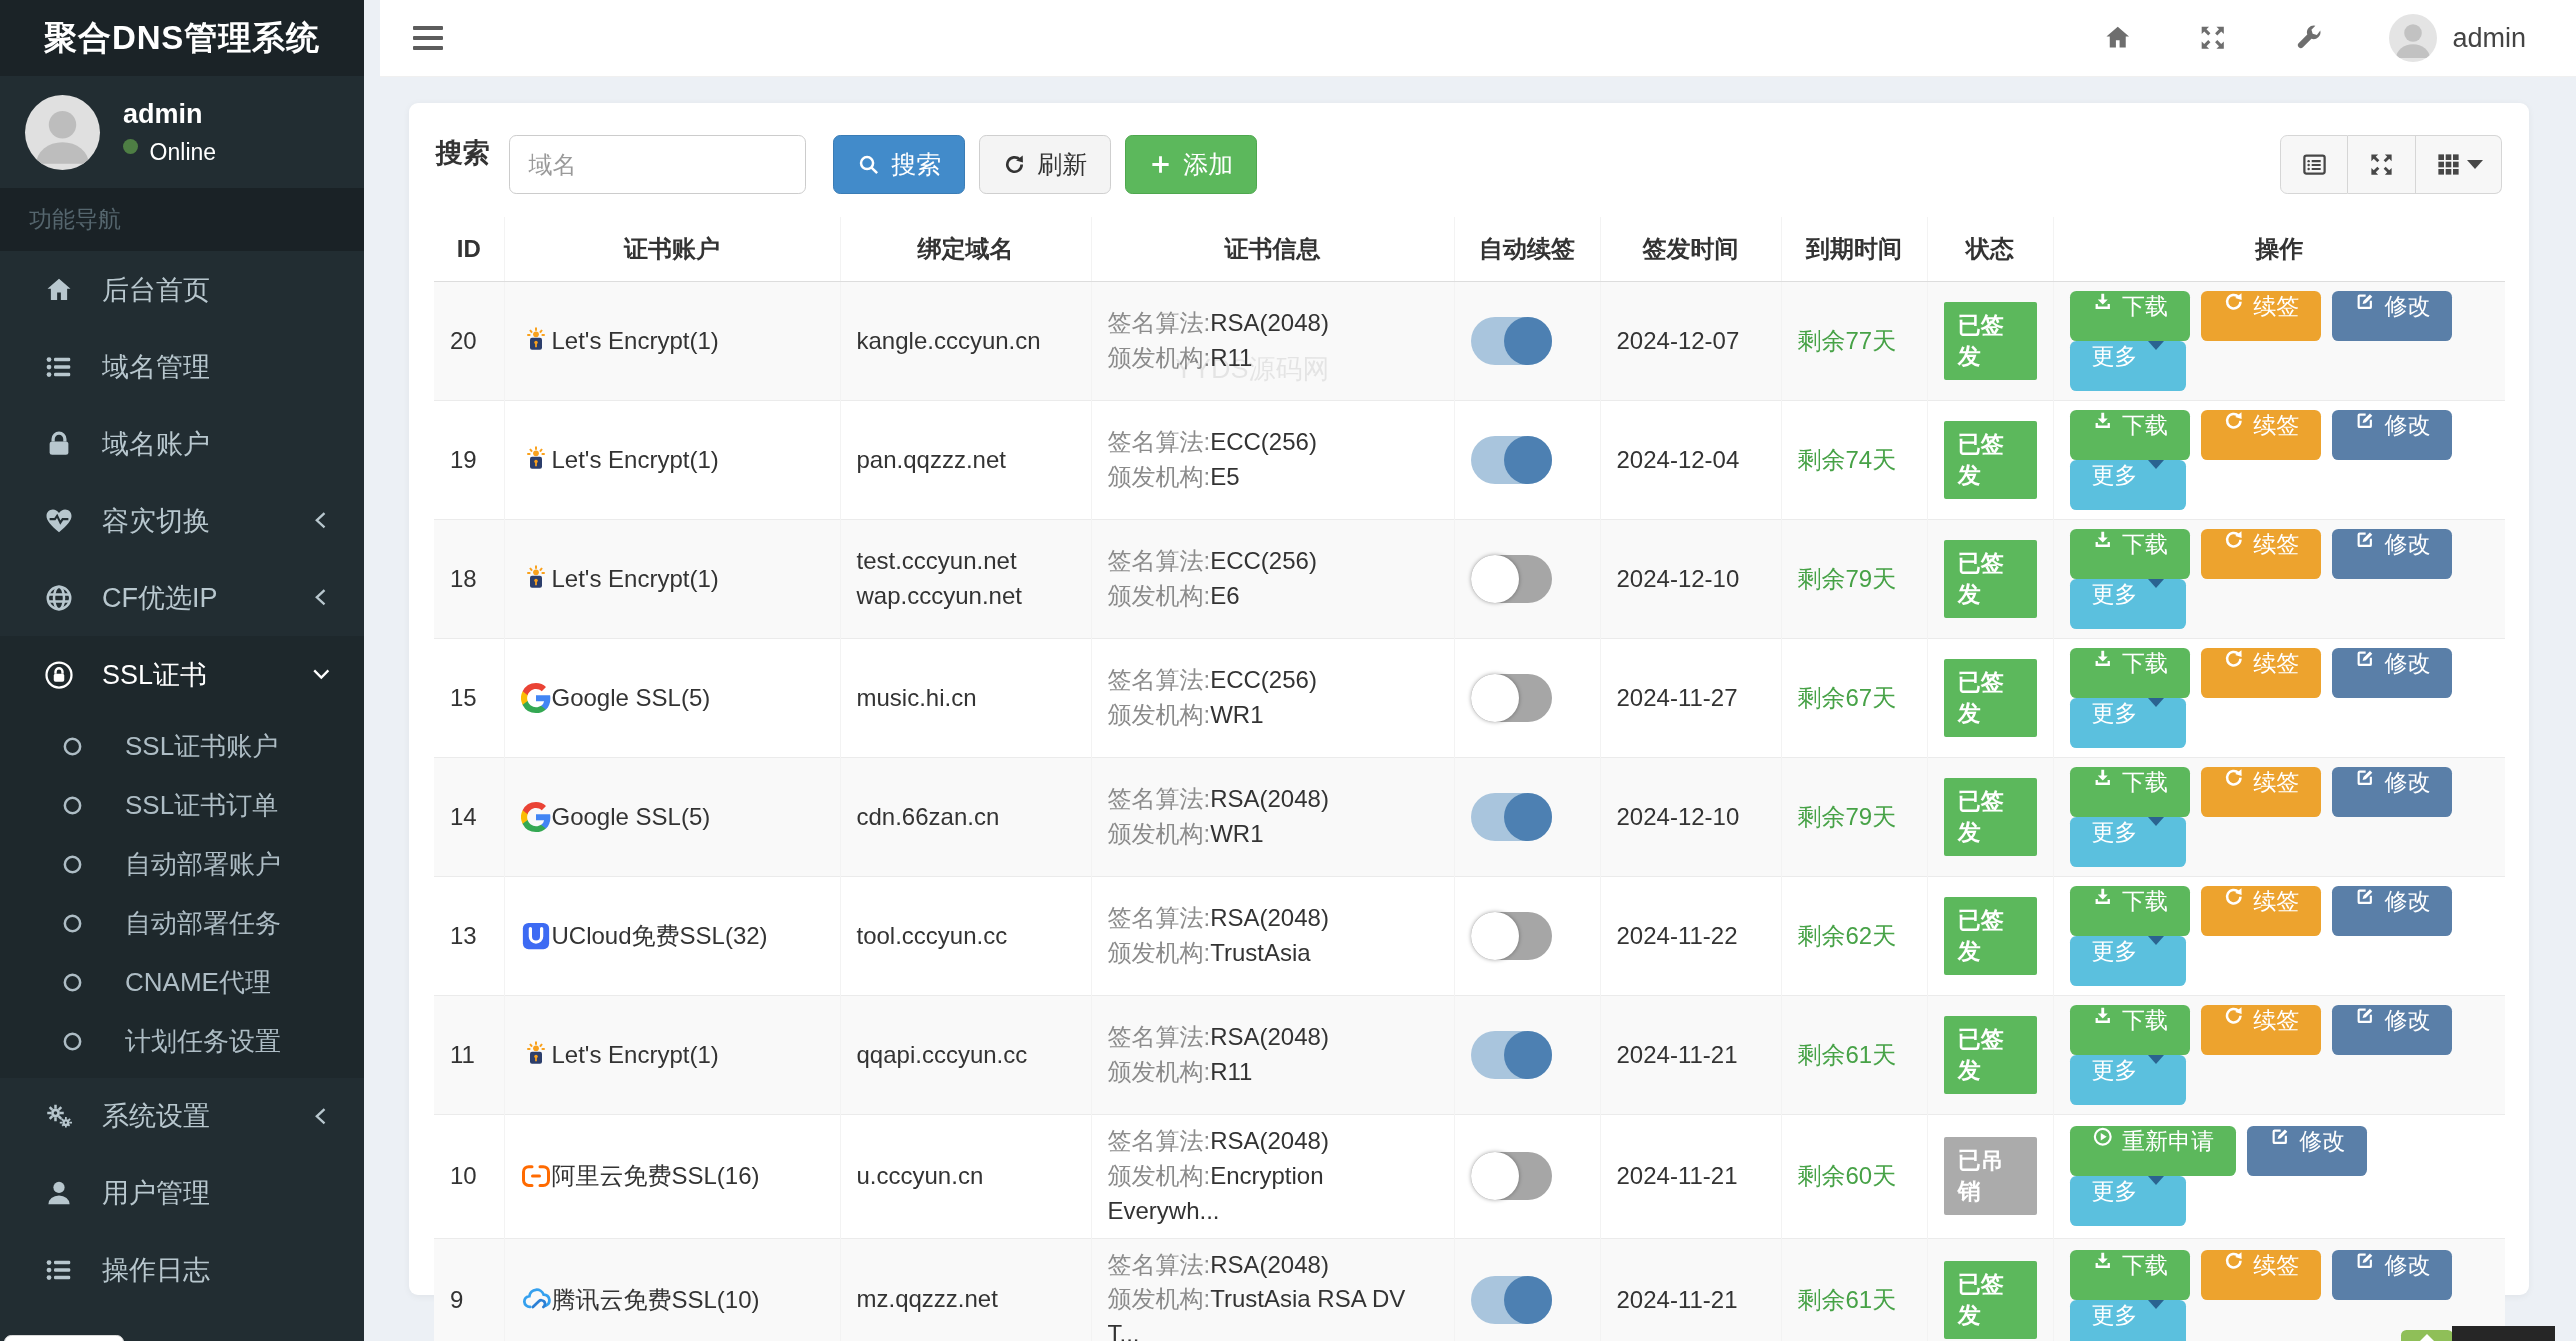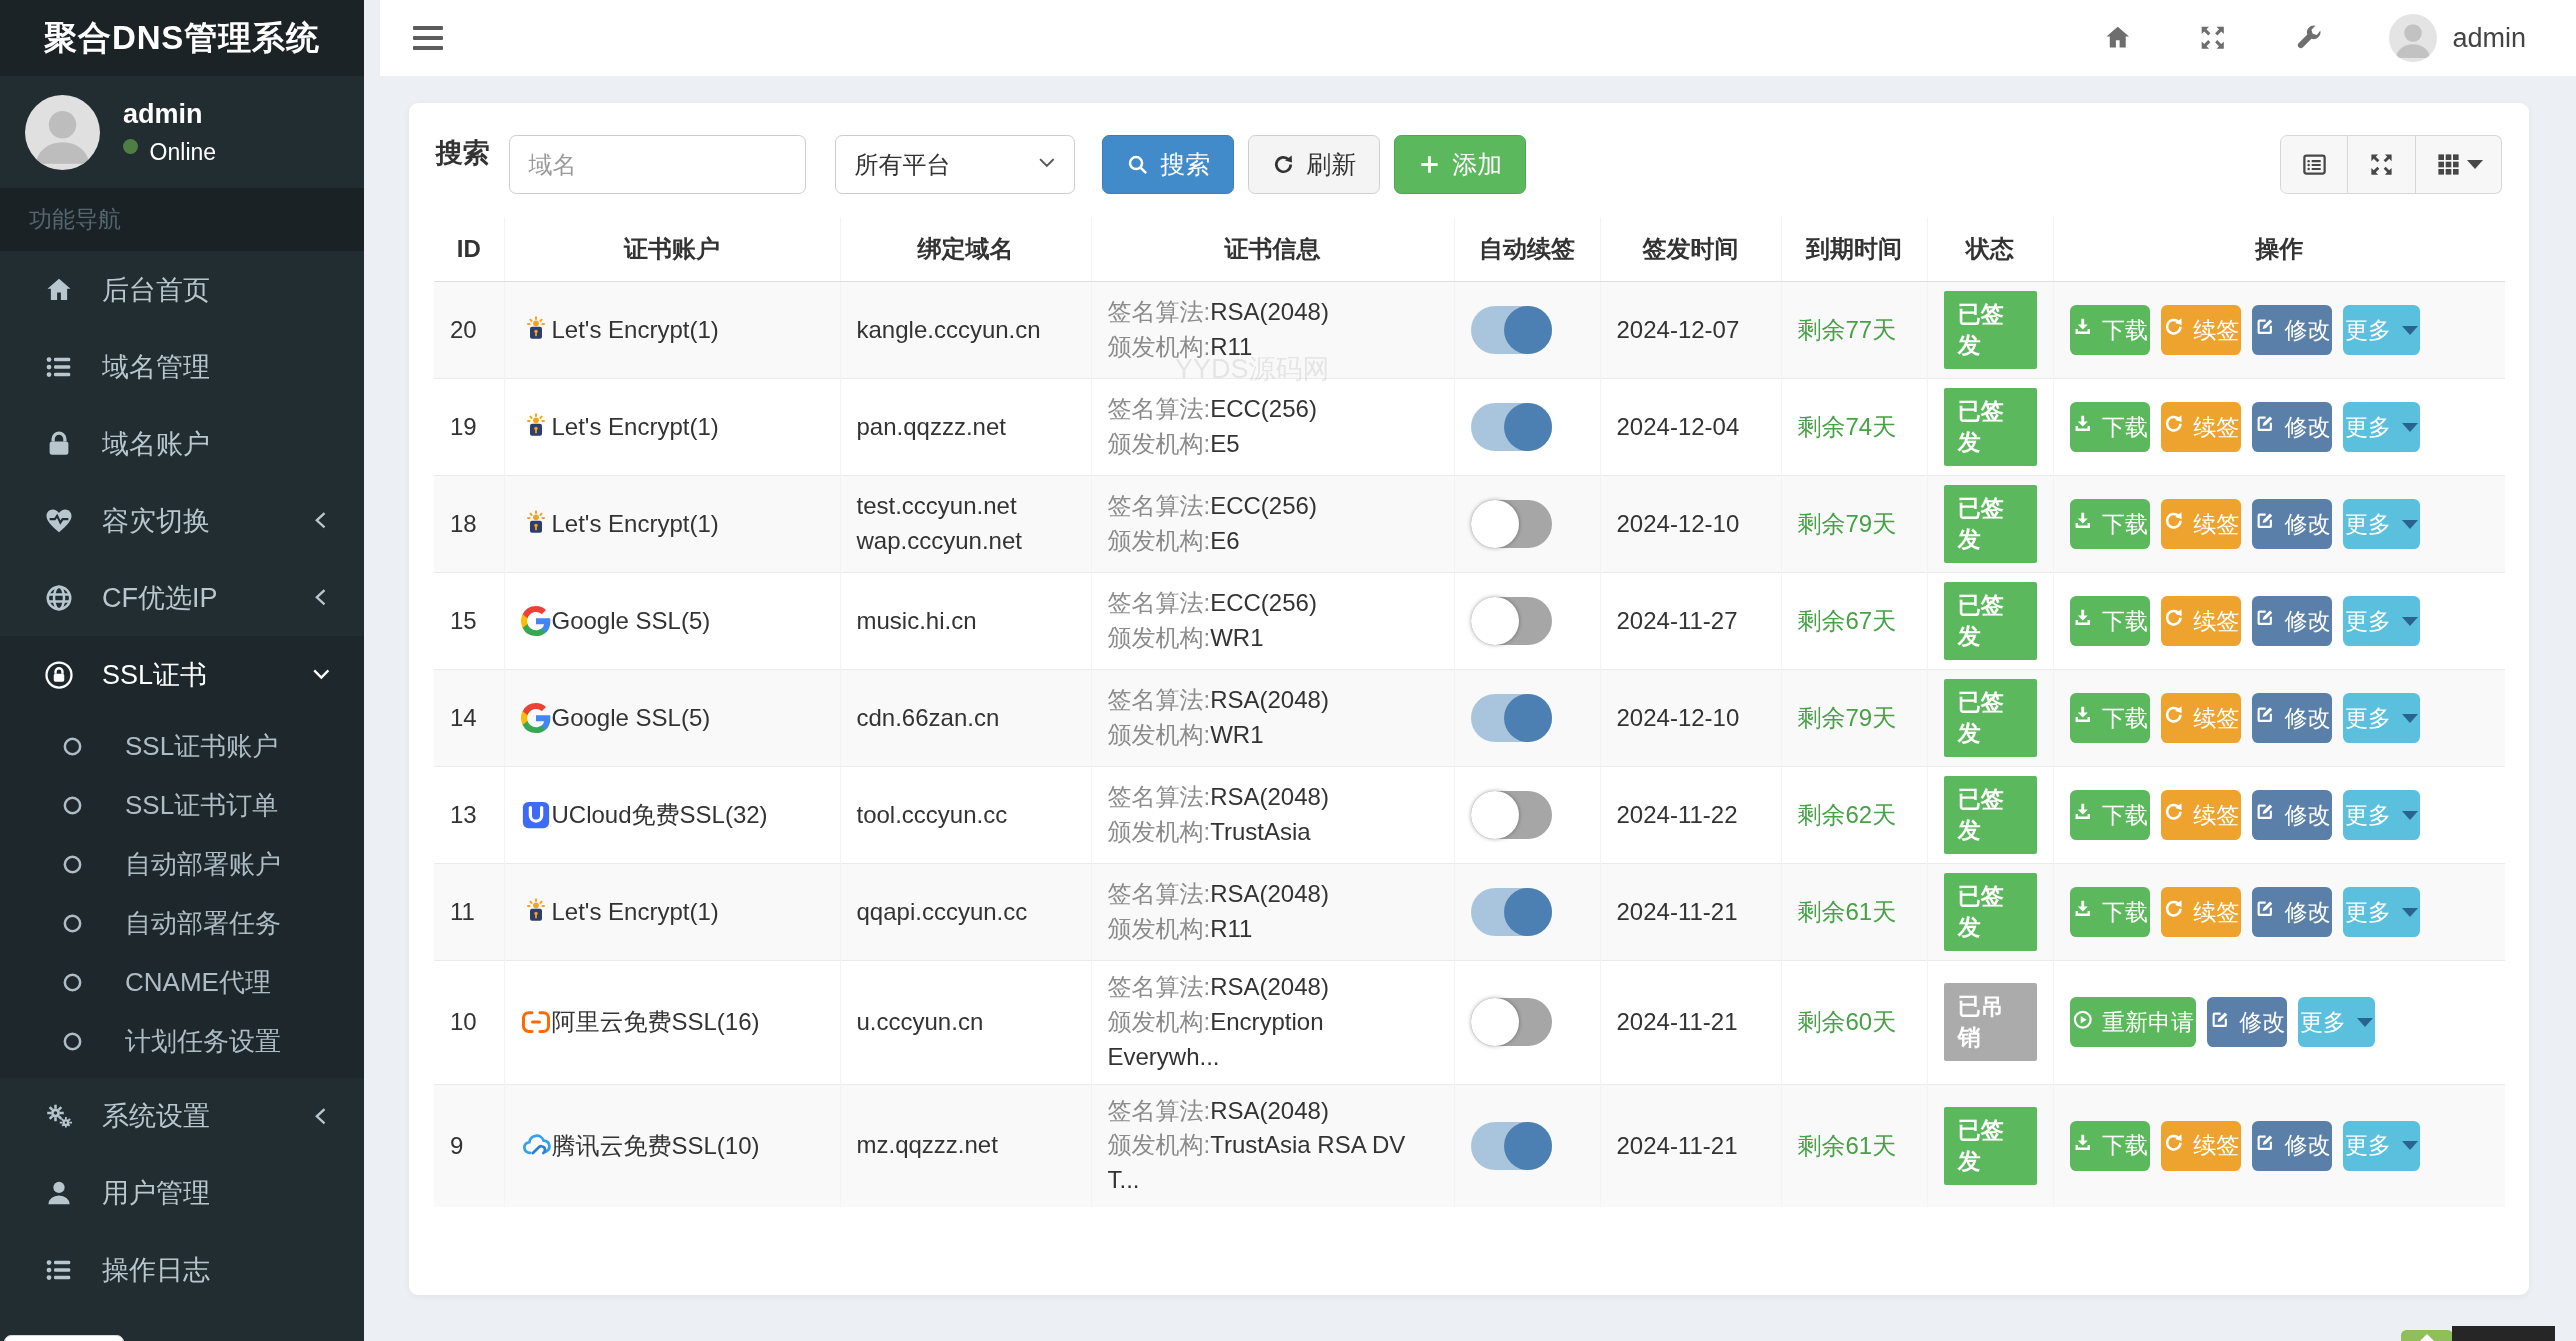--- a/index.html
+++ b/index.html
@@ -88,21 +88,21 @@
   .toggle{position:relative;display:inline-block;width:81px;height:48px;border-radius:24px;cursor:pointer;vertical-align:middle}
   .toggle.on{background:#a9c5dd}
   .toggle.on::after{content:"";position:absolute;right:0;top:0;width:48px;height:48px;border-radius:50%;background:#4d80b2}
   .toggle.off{background:#a6a6a6}
   .toggle.off::after{content:"";position:absolute;left:0;top:0;width:48px;height:48px;border-radius:50%;
                      background:#fff;box-shadow:0 0 4.5px rgba(0,0,0,.35)}
   .exp{color:#47a247}
   .badge{display:inline-block;padding:8px 14.3px;border-radius:2px;color:#fff;font-size:23px;font-weight:bold}
   .badge.issued{background:#5cb85c}
   .badge.revoked{background:#ababab}
-  .btn-sm{display:inline-flex;align-items:center;gap:9px;height:50px;padding:0 2px;border-radius:6.3px;
+  .btn-sm{display:inline-flex;gap:9px;height:50px;padding:0 22px;border-radius:6.3px;
           color:#fff;font-size:23px;margin-right:10.7px;border:none;cursor:pointer;vertical-align:middle}
   .btn-sm svg{width:21.5px;height:21.5px}
   .a-download,.a-reapply{background:#5cb85c}
   .a-renew{background:#eda32e}
   .a-edit{background:#5a7fa8}
   .a-more{background:#5bc0de}
   .a-more .caret-d{border-top-color:#2a6390;margin-left:1.8px}
   
   .watermark{position:absolute;left:1175px;top:351px;font-size:27px;color:#000;opacity:.08;z-index:6;pointer-events:none}
   .float-top{position:absolute;left:2401px;top:1330px;width:52px;height:11.6px;background:#8fbf58;
@@ -353,28 +353,20 @@
       <span>admin</span>
     </span>
   </div>
 </header>
 
 <main class="content">
   <section class="card">
     <div class="toolbar">
       <span class="t-label">搜索</span>
       <input class="t-input" placeholder="域名" style="">
-      <div class="t-select">
-        <span>所有平台</span>
-        <span class="sc">
-          <svg viewBox="0 0 16 16" fill="none" stroke="currentColor" stroke-width="1.6">
-              <path d="M2.5 5 8 10.5 13.5 5"></path>
-            </svg>
-        </span>
-      </div>
       <button class="btn btn-search">
         <svg viewBox="0 0 24 24" fill="none" stroke="currentColor" stroke-width="2.6">
             <circle cx="10.5" cy="10.5" r="6.3"></circle>
             <path d="M15.2 15.2 21 21"></path>
           </svg>
         <span>搜索</span>
       </button>
       <button class="btn btn-refresh">
         <svg viewBox="0 0 24 24">
             <path d="M19.5 12a7.5 7.5 0 1 1-2.2-5.3" fill="none" stroke="currentColor" stroke-width="2.8"></path>

